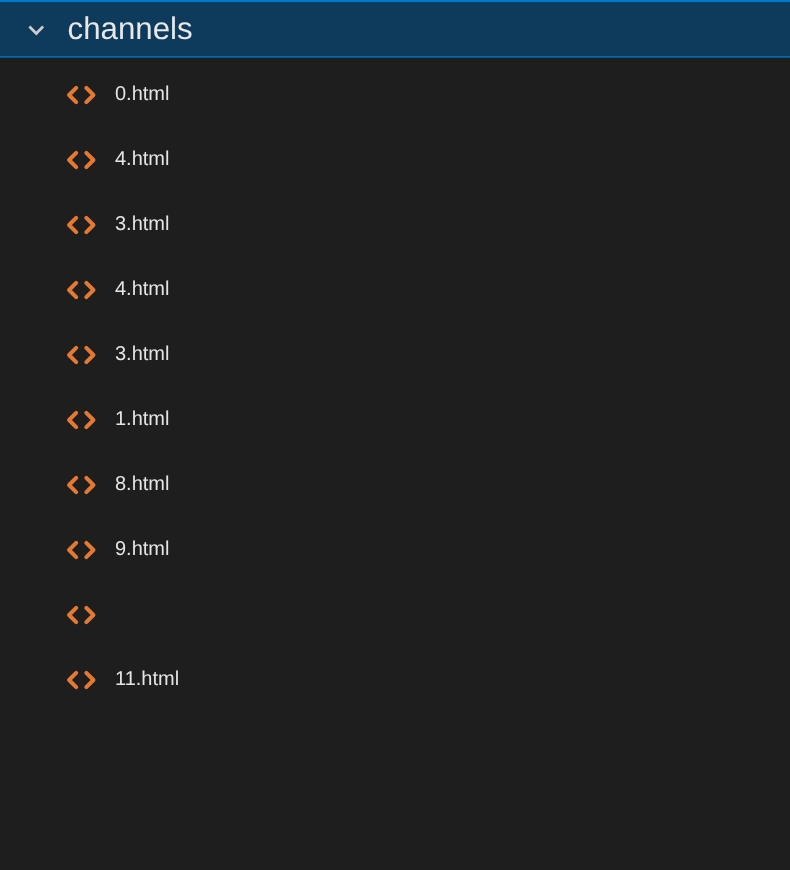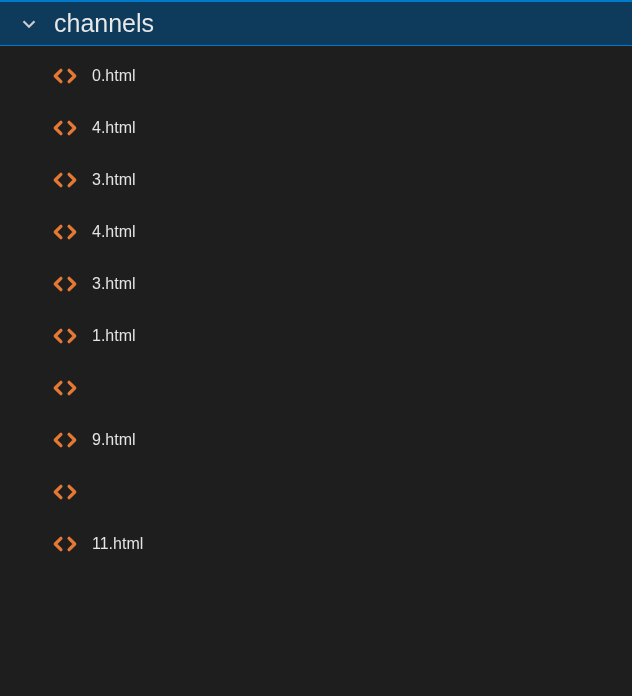--- a/index.html
+++ b/index.html
@@ -138,20 +138,21 @@
         </span>
         <span class="file-name">1.html</span>
       </div>
       <div class="file-item">
         <span class="file-icon">
           <svg viewBox="0 0 16 16" fill="none" stroke="currentColor" stroke-width="2" stroke-linecap="round" stroke-linejoin="round">
             <polyline points="5.5,4.5 2,8 5.5,11.5"></polyline>
             <polyline points="10.5,4.5 14,8 10.5,11.5"></polyline>
           </svg>
         </span>
+        <span class="file-name">8.html</span>
       </div>
       <div class="file-item">
         <span class="file-icon">
           <svg viewBox="0 0 16 16" fill="none" stroke="currentColor" stroke-width="2" stroke-linecap="round" stroke-linejoin="round">
             <polyline points="5.5,4.5 2,8 5.5,11.5"></polyline>
             <polyline points="10.5,4.5 14,8 10.5,11.5"></polyline>
           </svg>
         </span>
         <span class="file-name">9.html</span>
       </div>

